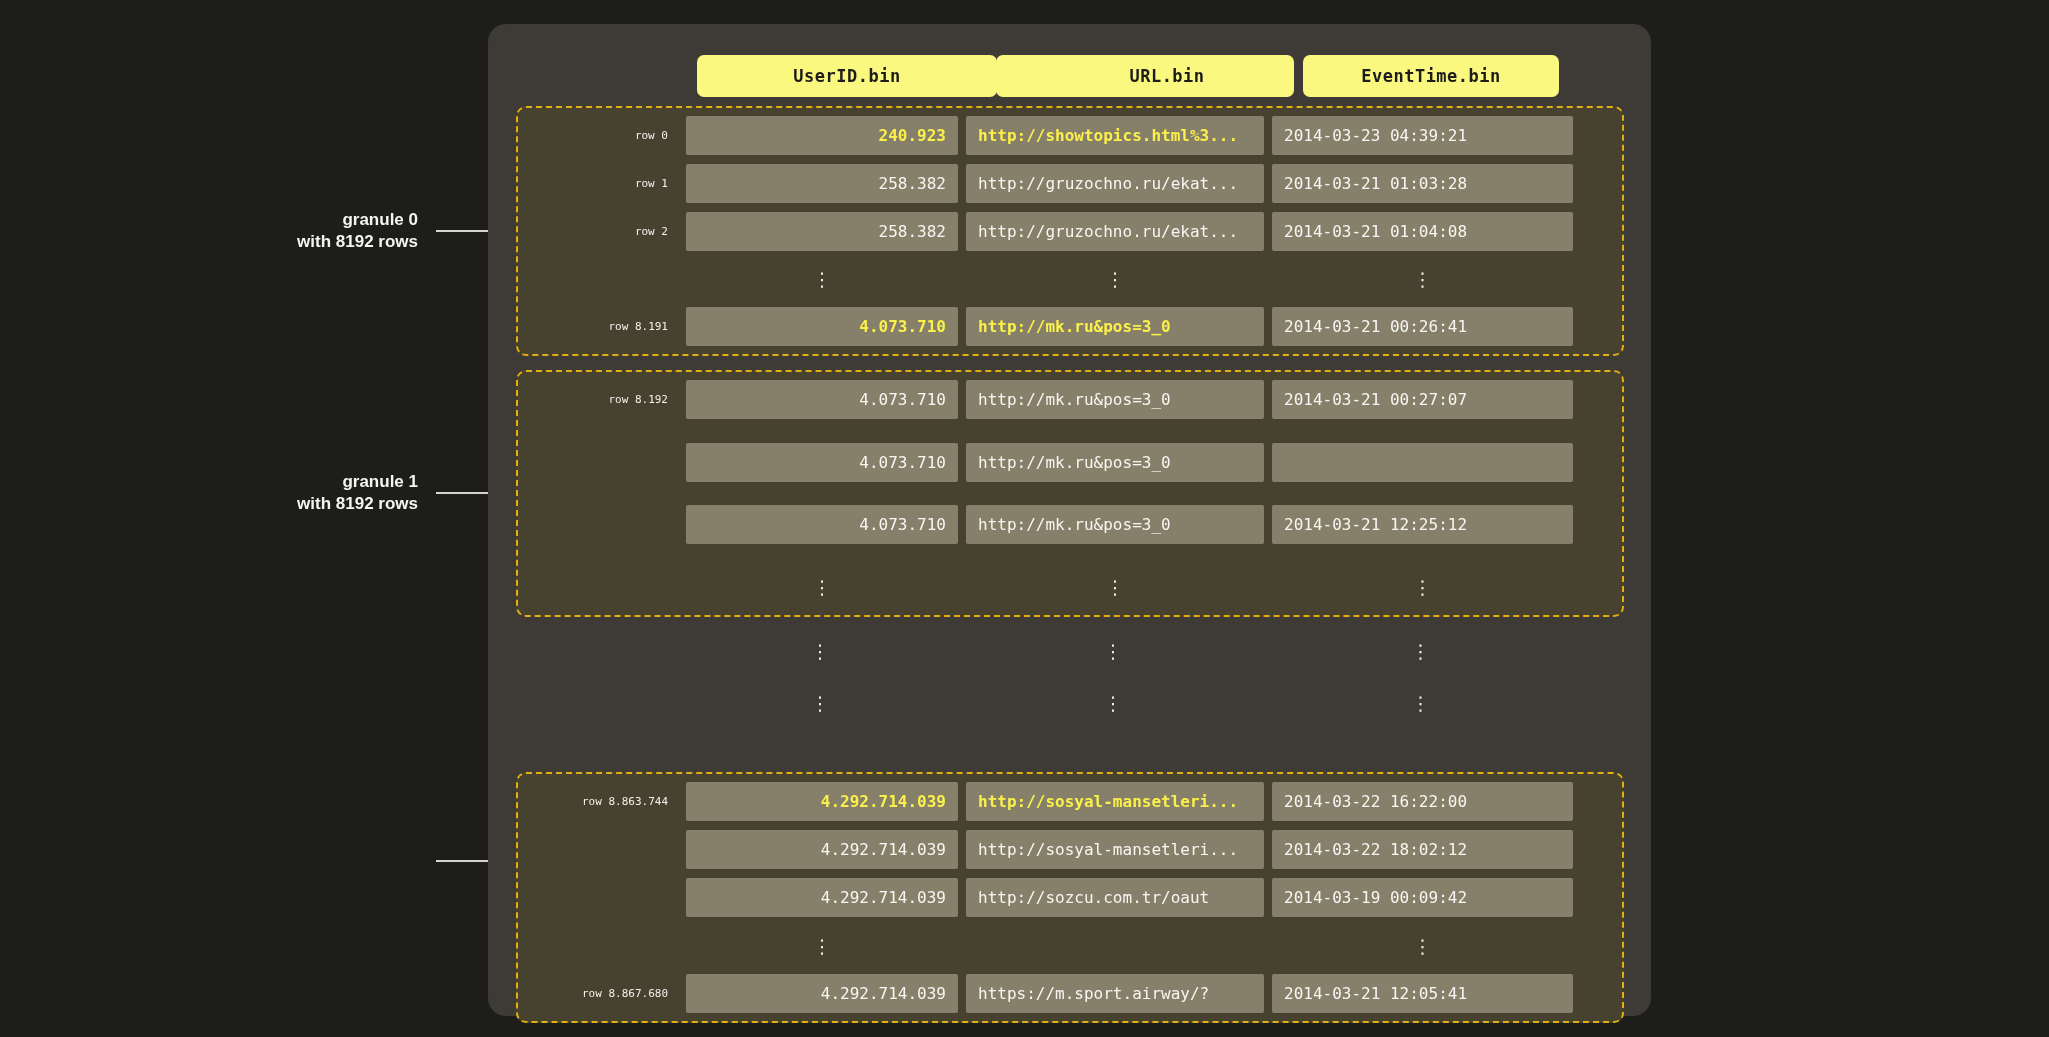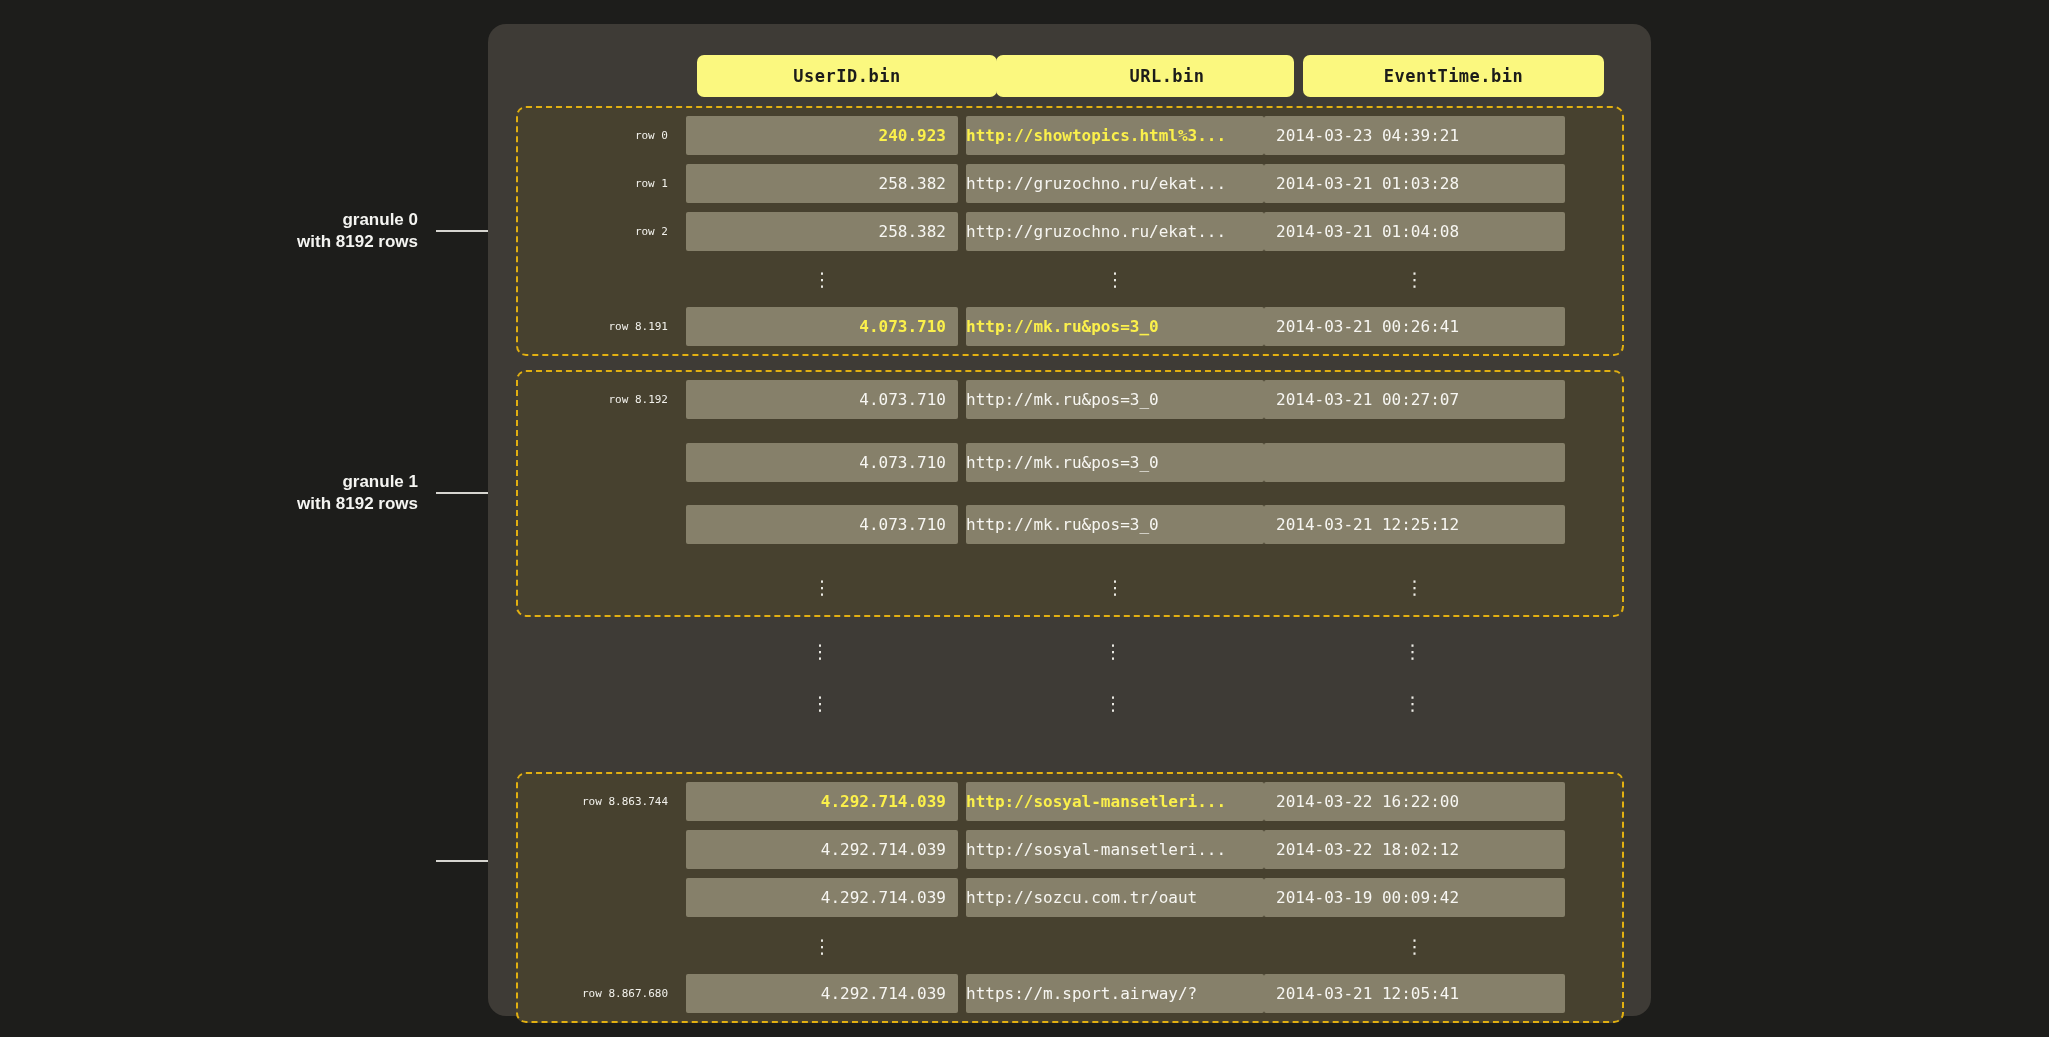--- a/index.html
+++ b/index.html
@@ -20,21 +20,21 @@
   
   .pill {
     position:absolute; top:31px; height:42px;
     background:#fbf87f; border-radius:7px;
     display:flex; align-items:center; justify-content:center;
     color:#1c1c1a; font-size:17px; font-weight:700;
     letter-spacing:0.5px;
   }
   .pill.c1 { left:201px; width:300px;margin-left:8px; }
   .pill.c2 { left:508px; width:298px;padding-left:44px; }
-  .pill.c3 { left:815px; width:301px; }
+  .pill.c3 { left:815px; width:256px; }
 
   
   .gbox {
     position:absolute; left:28px; width:1108px;
     border:2px dashed #e2b011; border-radius:10px;
     background:#47412f;
     display:flex; flex-direction:column; justify-content:space-between;
     padding:8px 0;
   }
   .gbox.g0 { top:82px;  height:250px; }
@@ -44,22 +44,22 @@
   .row { display:flex; align-items:center; height:39px; padding-left:4px; }
   .rlabel {
     width:146px; margin-right:18px; text-align:right;
     color:#f2f1ec; font-size:11px; white-space:nowrap;
   }
   .cell {
     height:39px; background:#86806a; color:#f7f6f2; font-size:16px;
     display:flex; align-items:center; border-radius:2px; white-space:nowrap; overflow:hidden;
   }
   .cell.uid  { width:272px; justify-content:flex-end; padding-right:12px; }
-  .cell.url  { width:298px; margin-left:8px; }
-  .cell.time { width:301px; padding-left:12px; }
+  .cell.url  { width:298px; margin-left:8px; padding-left:12px; }
+  .cell.time { width:301px; margin-left:8px; padding-left:12px; }
   .hl { color:#fbf04b; font-weight:700; }
 
   
   .row.dots .cell {
     background:transparent; justify-content:center;
     padding:0; color:#eeede7; font-size:19px; font-weight:400;
   }
   .row.gap { position:absolute; left:28px; width:1108px; height:39px; }
   .row.gapA { top:607px; }
   .row.gapB { top:659px; }

